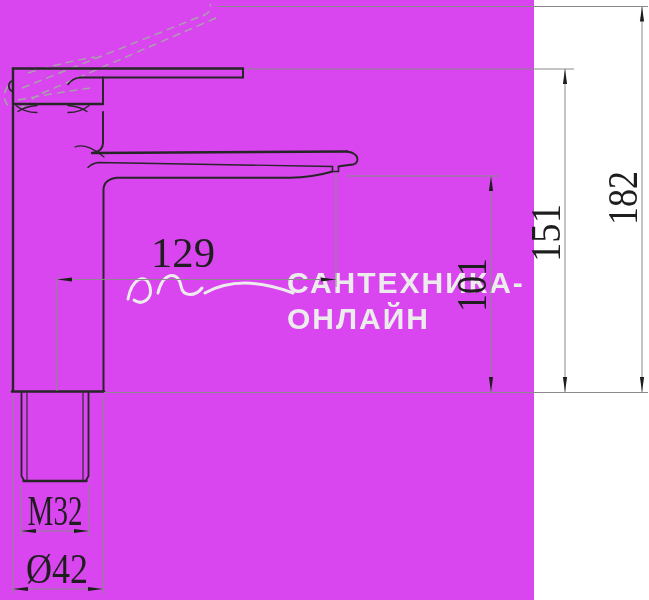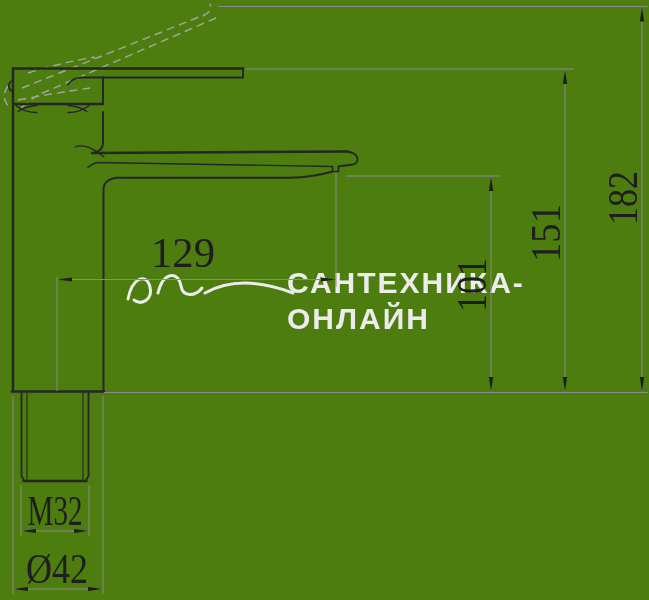--- a/index.html
+++ b/index.html
@@ -1,16 +1,16 @@
 <!DOCTYPE html>
 <html><head>
 <meta charset="utf-8">
 <style>
   html,body{margin:0;padding:0;background:#ffffff;width:649px;height:600px;overflow:hidden;}
-  .stage{position:relative;width:649px;height:600px;background:#4d7c0f;}
+  .stage{position:relative;width:534px;height:600px;background:#d946ef;}
   svg{display:block;}
   .dim-text{font-family:"Liberation Serif","DejaVu Serif",serif;font-size:42px;fill:#1e1e1e;}
   .wm-text{font-family:"Liberation Sans","DejaVu Sans",sans-serif;font-weight:bold;font-size:30px;fill:#ececec;letter-spacing:2px;}
 </style>
 </head>
 <body>
 
 <div class="stage">
 <svg width="649" height="600" viewBox="0 0 649 600">
 

